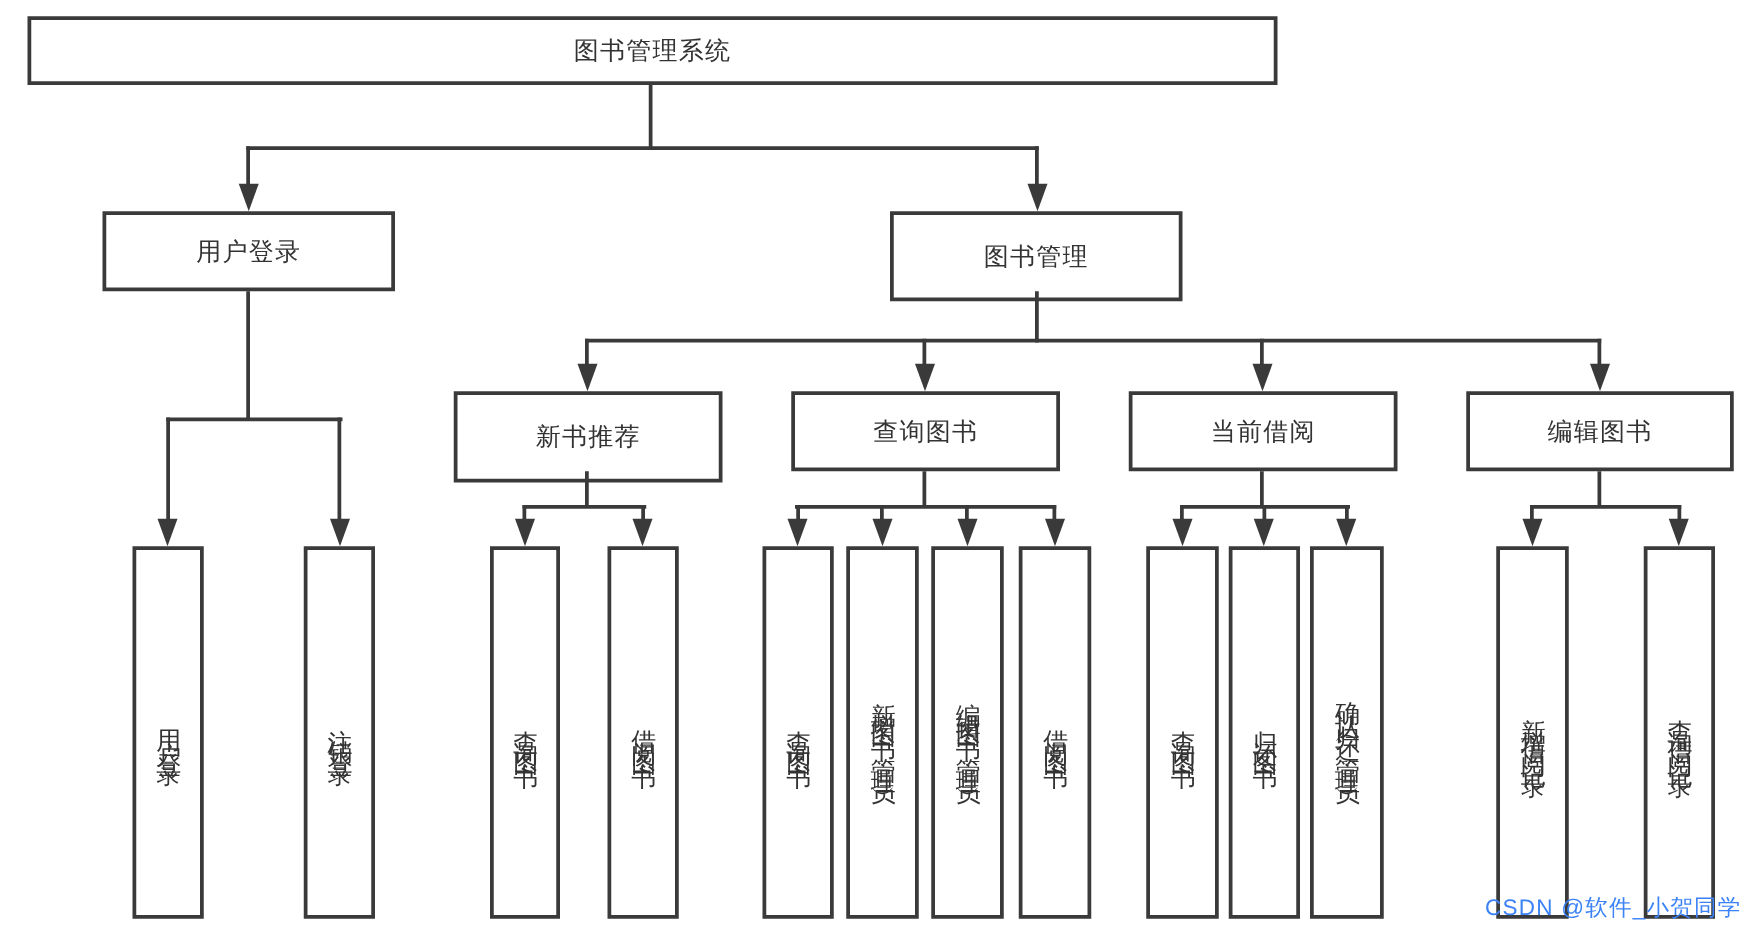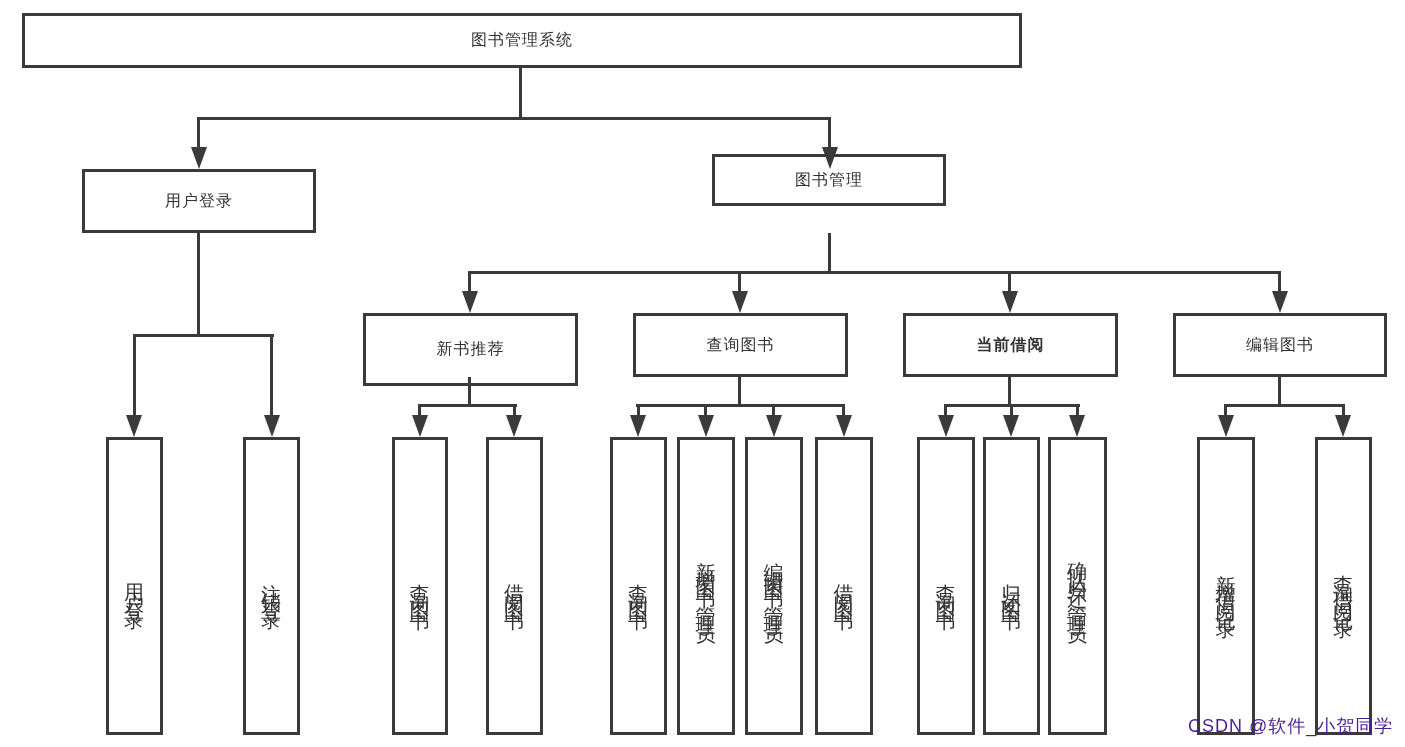--- a/index.html
+++ b/index.html
@@ -3,68 +3,68 @@
 <meta charset="utf-8">
 <style>
   html,body{margin:0;padding:0;background:#fff;}
   #stage{
     position:relative;width:1405px;height:747px;background:#ffffff;
     font-family:"Liberation Sans", sans-serif;color:#333333;overflow:hidden;
   }
   .box{
     position:absolute;box-sizing:border-box;border:3px solid #3a3a3a;background:#ffffff;
     display:flex;align-items:center;justify-content:center;
-    font-size:16px;color:#333333;letter-spacing:1px;
+    font-size:20px;color:#333333;letter-spacing:1px;
   }
   .leaf{
     position:absolute;box-sizing:border-box;border:3px solid #3a3a3a;background:#ffffff;
     display:flex;align-items:center;justify-content:center;
   }
   .leaf .vtext{
     writing-mode:vertical-rl;text-orientation:mixed;
     font-size:20px;color:#333333;letter-spacing:9px;line-height:1;
   }
   .hline{position:absolute;height:3px;background:#3a3a3a;}
   .vline{position:absolute;width:3px;background:#3a3a3a;}
   .arrow{
     position:absolute;width:0;height:0;
     border-left:8px solid transparent;border-right:8px solid transparent;
     border-top:22px solid #3a3a3a;
   }
   .watermark{
-    position:absolute;z-index:5;font-size:18px;color:#4c1d95;
+    position:absolute;z-index:5;font-size:18px;color:#3b82f6;
     letter-spacing:1px;white-space:nowrap;
   }
 </style>
 </head>
 <body>
 
 <div id="stage">
 
   <div class="box" style="left:22px;top:13px;width:1000px;height:55px;">
     <span>图书管理系统</span>
   </div>
 
   <div class="box" style="left:82px;top:169px;width:234px;height:64px;">
     <span>用户登录</span>
   </div>
 
-  <div class="box" style="left:712px;top:154px;width:234px;height:52px;align-items:center;">
+  <div class="box" style="left:712px;top:169px;width:234px;height:72px;align-items:center;">
     <span>图书管理</span>
   </div>
 
   <div class="box" style="left:363px;top:313px;width:215px;height:73px;">
     <span>新书推荐</span>
   </div>
 
   <div class="box" style="left:633px;top:313px;width:215px;height:64px;">
     <span>查询图书</span>
   </div>
 
-  <div class="box" style="left:903px;top:313px;width:215px;height:64px;font-weight:bold;">
+  <div class="box" style="left:903px;top:313px;width:215px;height:64px;">
     <span>当前借阅</span>
   </div>
 
   <div class="box" style="left:1173px;top:313px;width:214px;height:64px;">
     <span>编辑图书</span>
   </div>
 
   <div class="leaf" style="left:106px;top:437px;width:57px;height:298px;">
     <span class="vtext">用户登录</span>
   </div>

